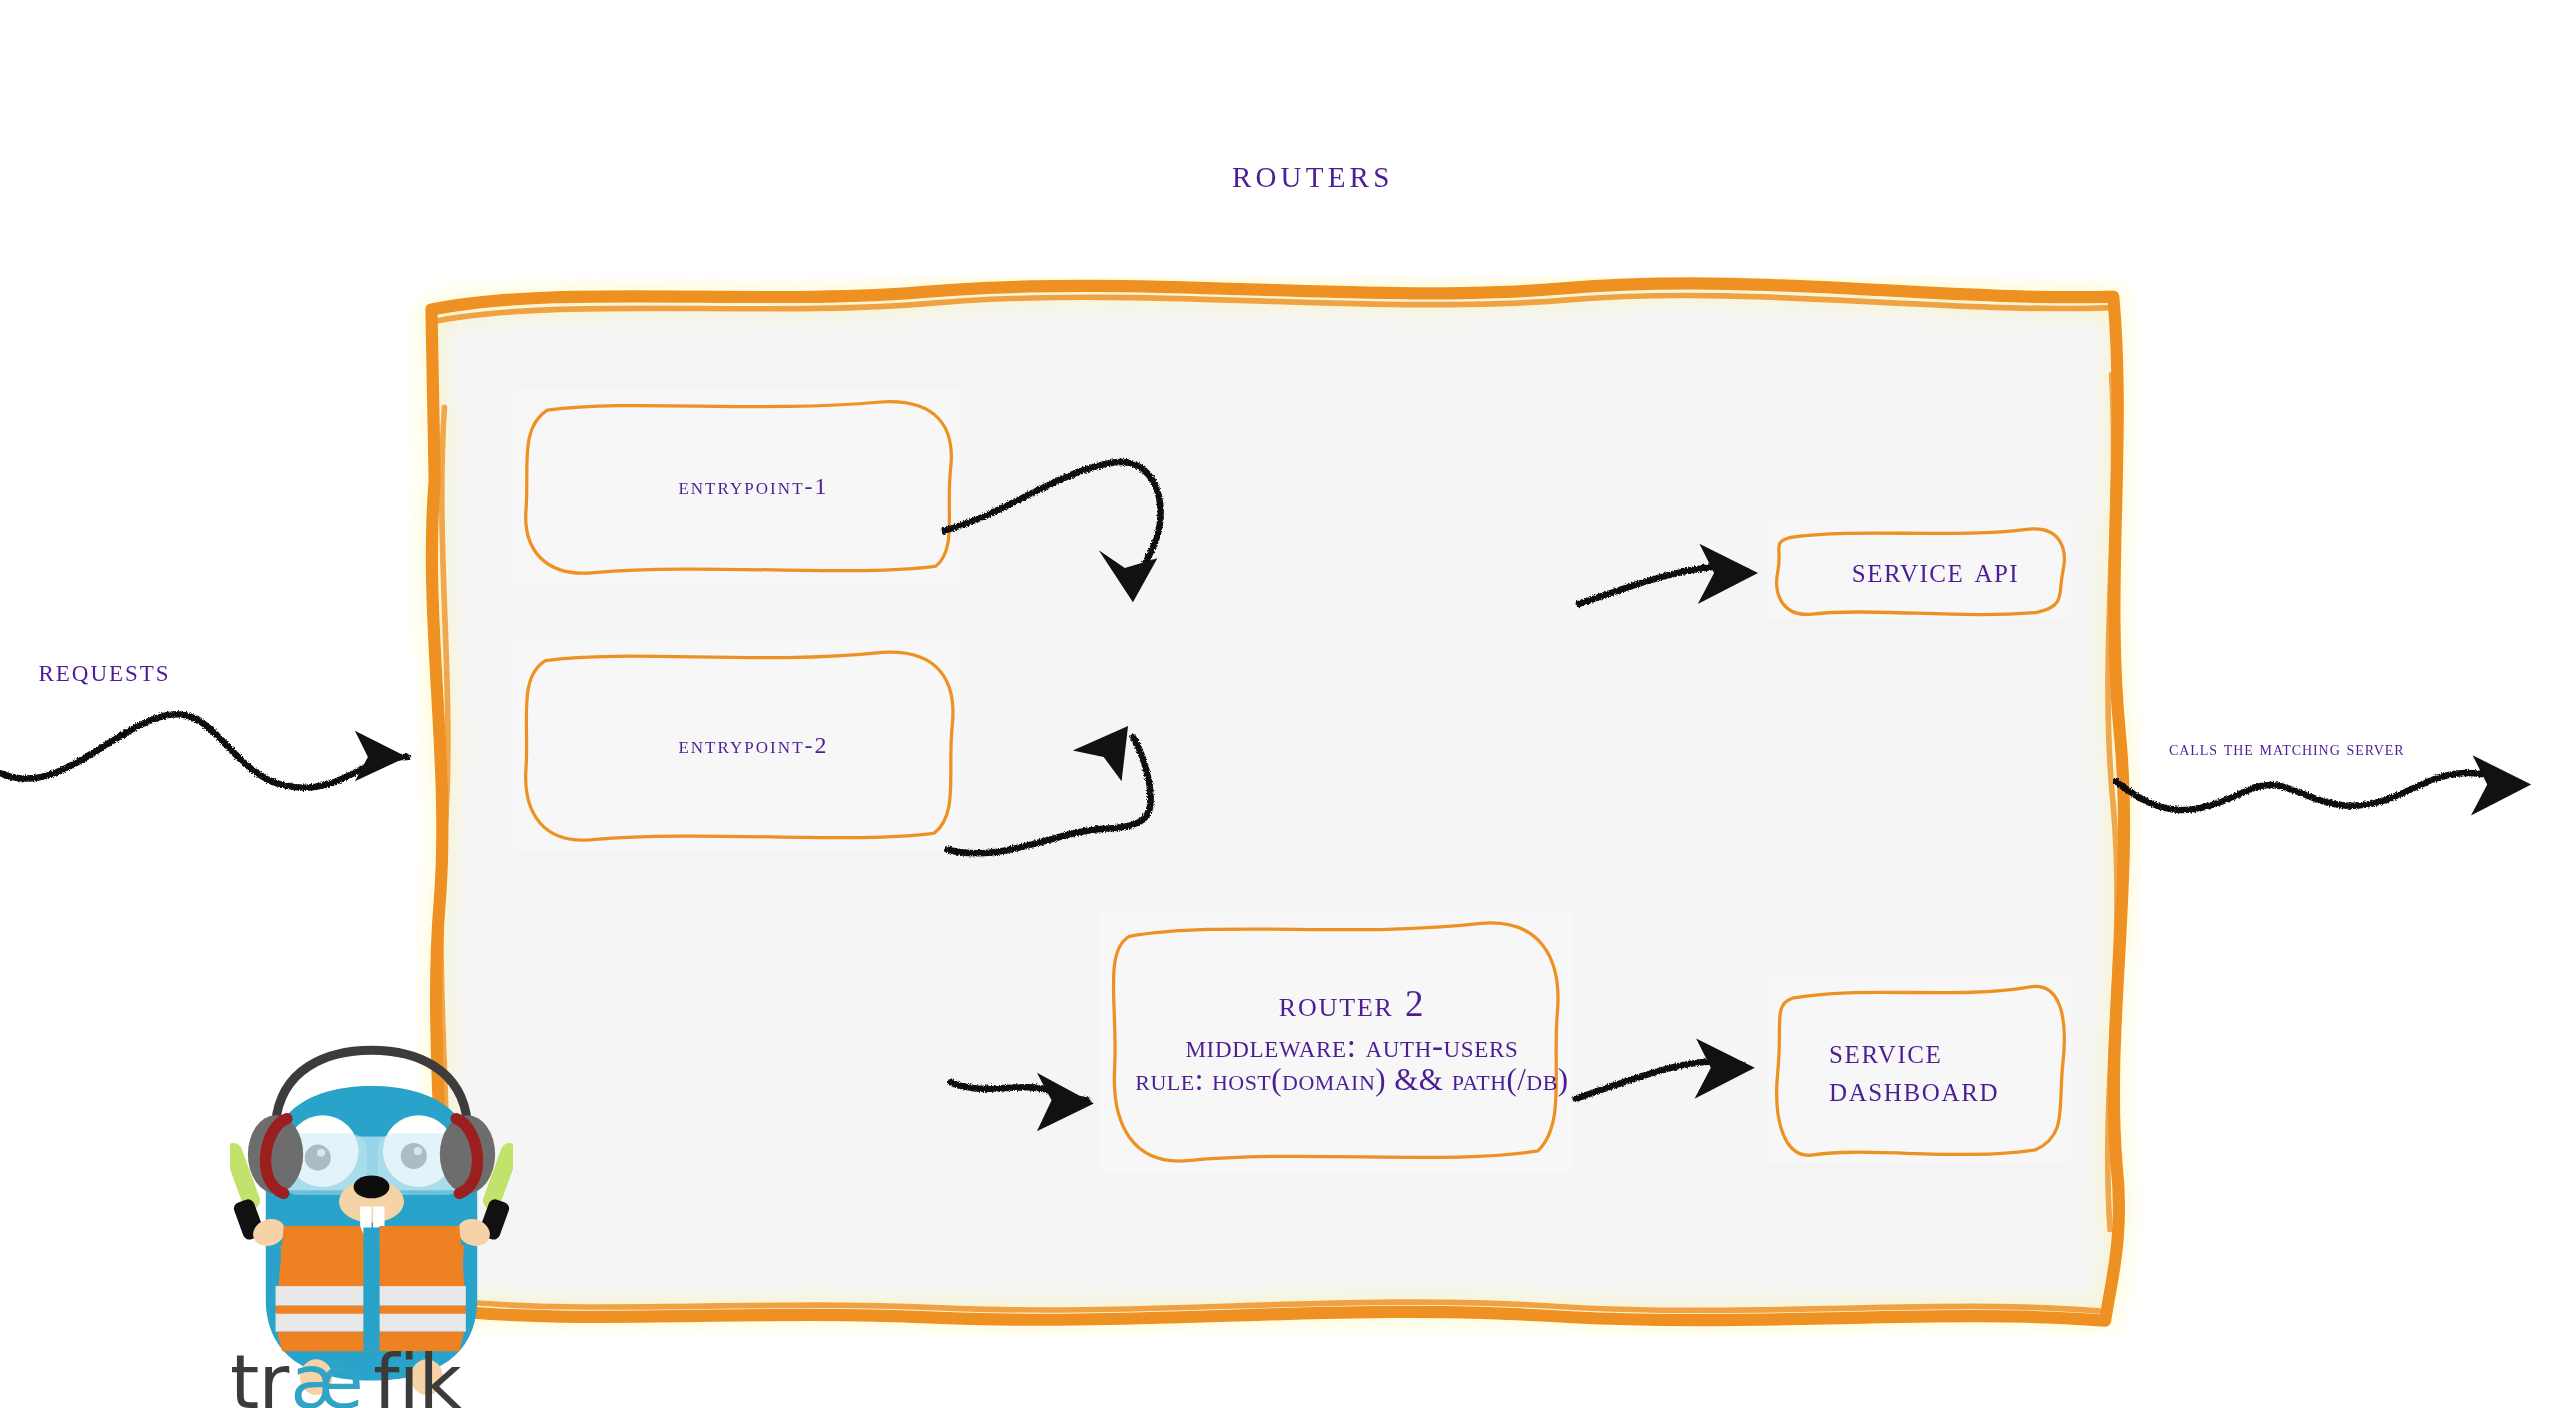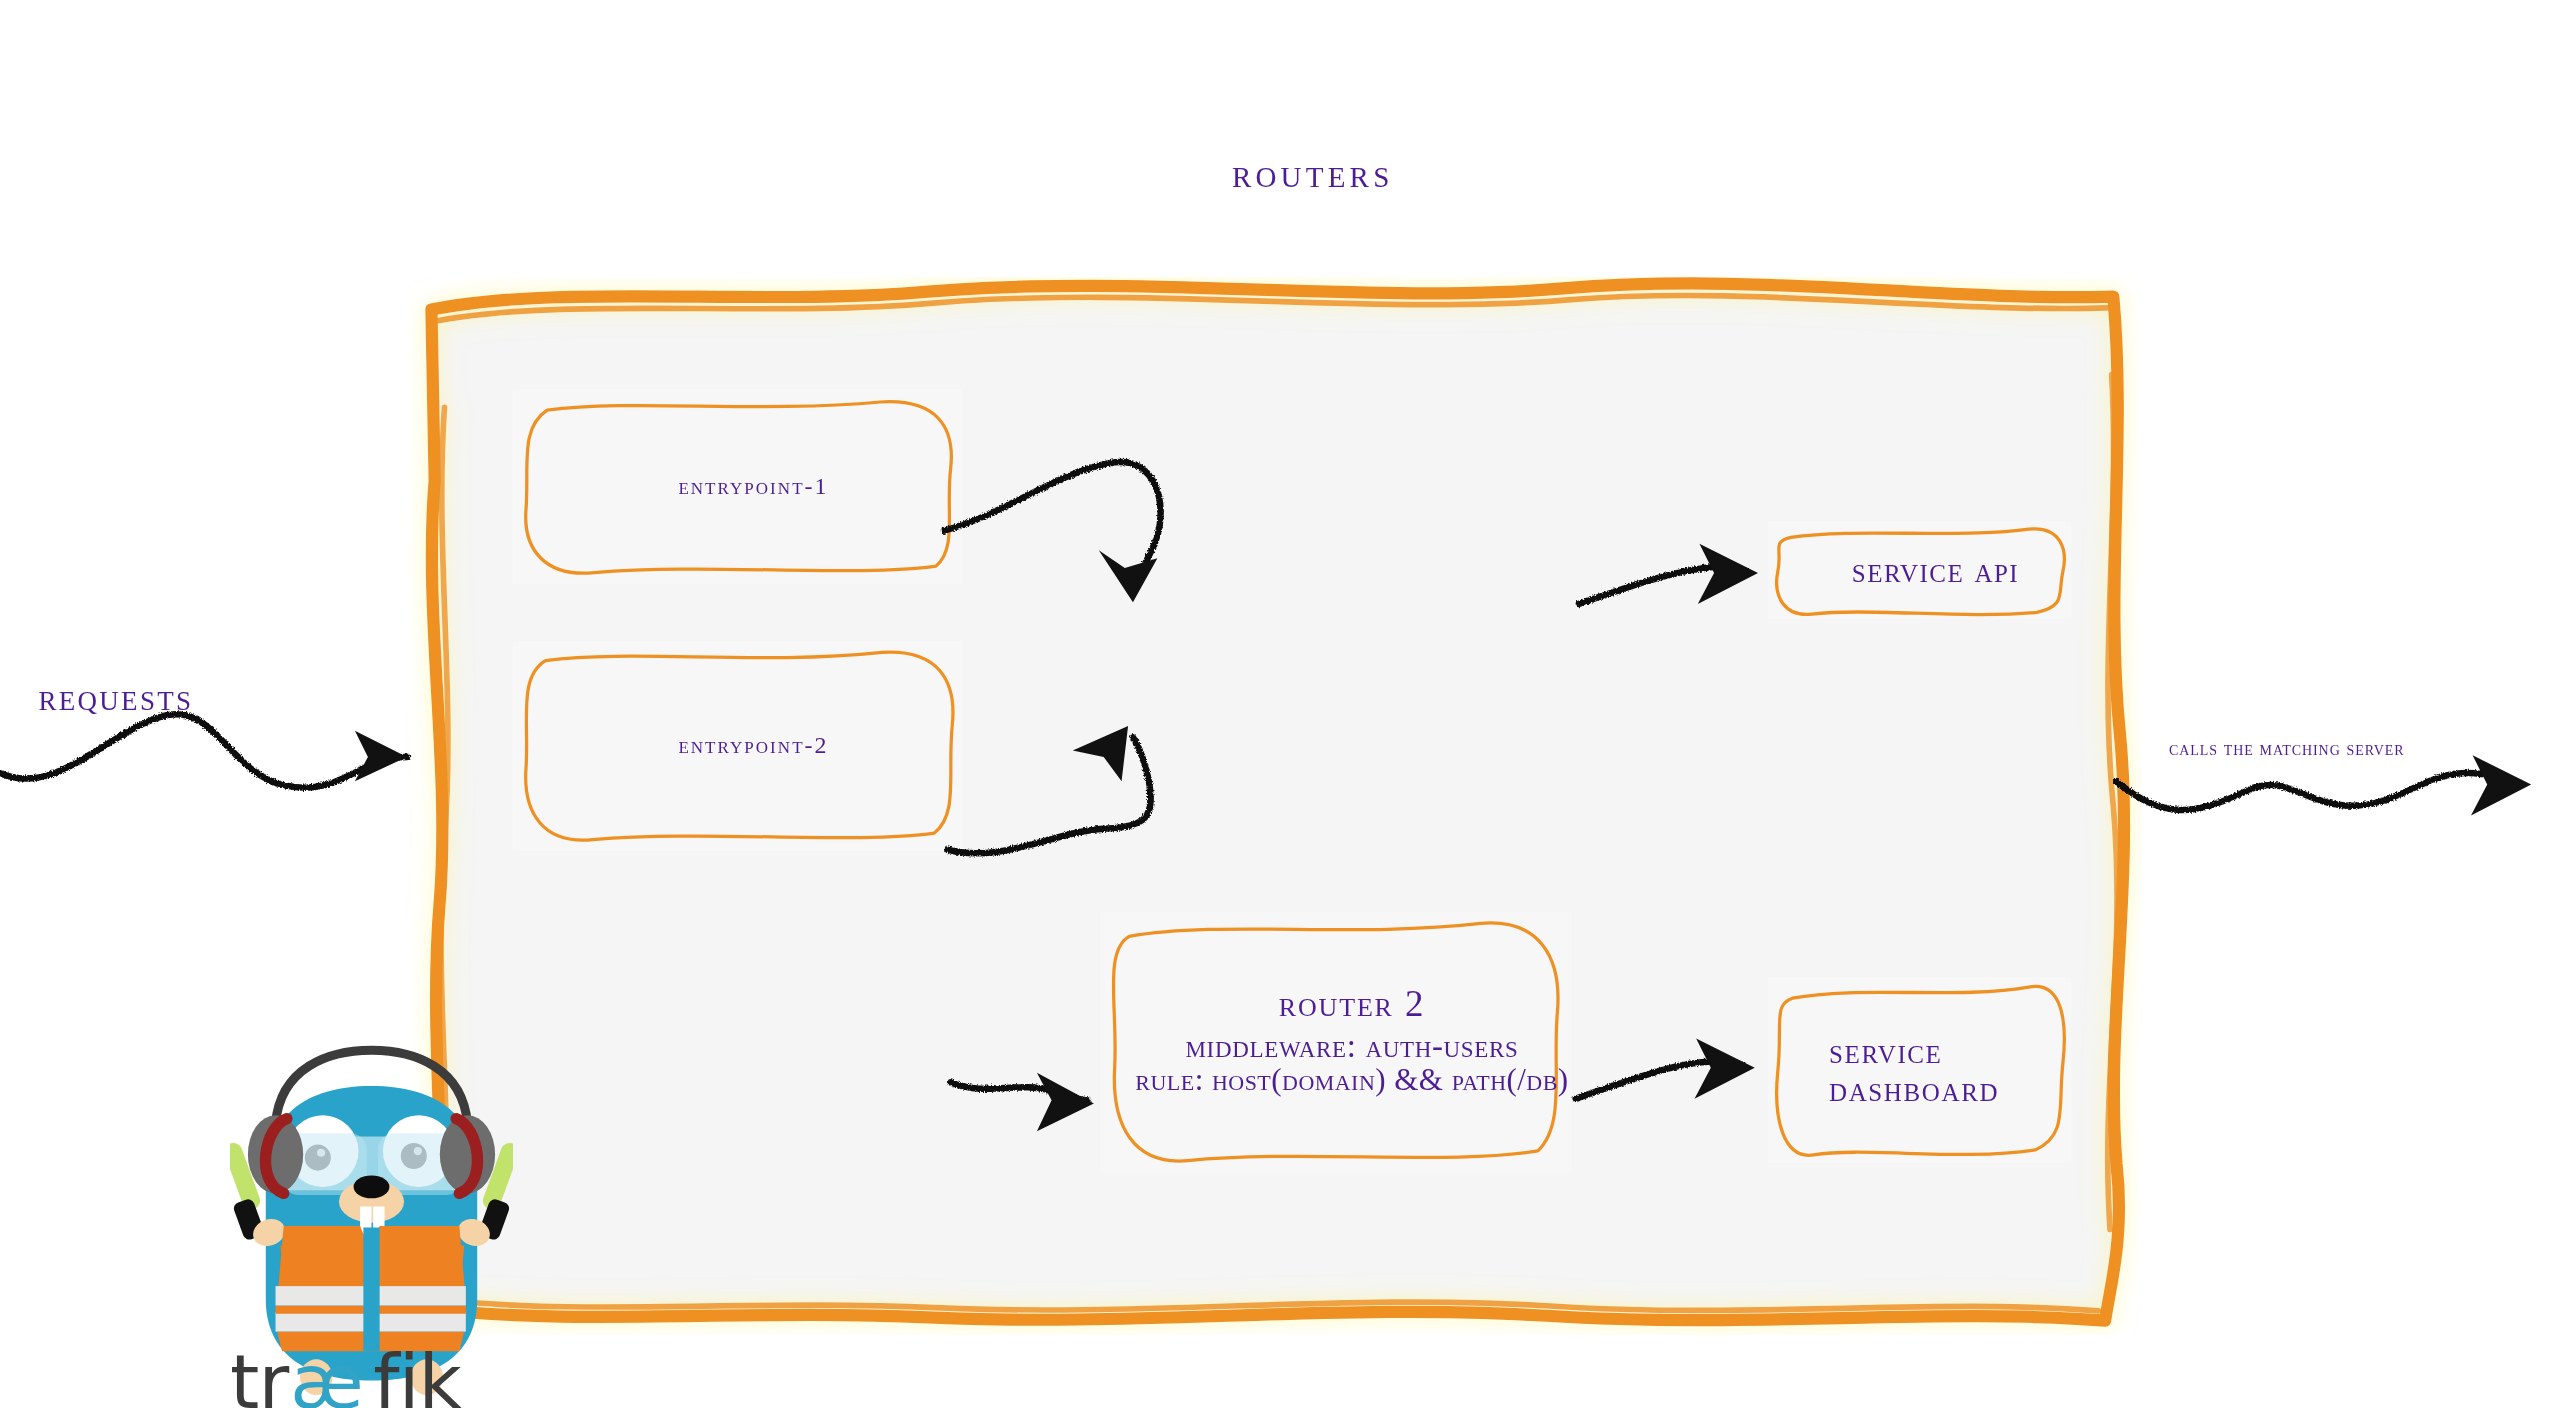--- a/index.html
+++ b/index.html
@@ -66,21 +66,21 @@
   #router2 .r-rule{font-size:31px;letter-spacing:.015em;margin-bottom:3.3px;}
   #router2 .r-mw{font-size:33px;letter-spacing:.02em;}
 
   
   #svc-api{left:1768px;top:521px;width:303px;height:98px;justify-content:center;}
   #svc-api .txt{font-size:36px;letter-spacing:.04em;}
   #svc-dash{left:1768px;top:977px;width:303px;height:186px;align-items:flex-start;padding-left:29px;}
   #svc-dash .txt{text-align:left;font-size:36px;letter-spacing:.04em;line-height:1.32;}
 
   
-  #requests-label{left:6.5px;top:677px;font-size:38px;letter-spacing:.06em;}
+  #requests-label{left:6.5px;top:653px;font-size:33px;letter-spacing:.06em;}
   #calls-label{left:2137px;top:738px;font-size:20px;letter-spacing:.045em;}
 
   
   #arrows{position:absolute;left:0;top:0;width:2576px;height:1408px;pointer-events:none;}
 
   
   #traefik-logo{position:absolute;left:230px;top:1032px;width:283px;height:383px;}
   #traefik-logo svg{width:100%;height:100%;display:block;}
 </style>
 </head>

